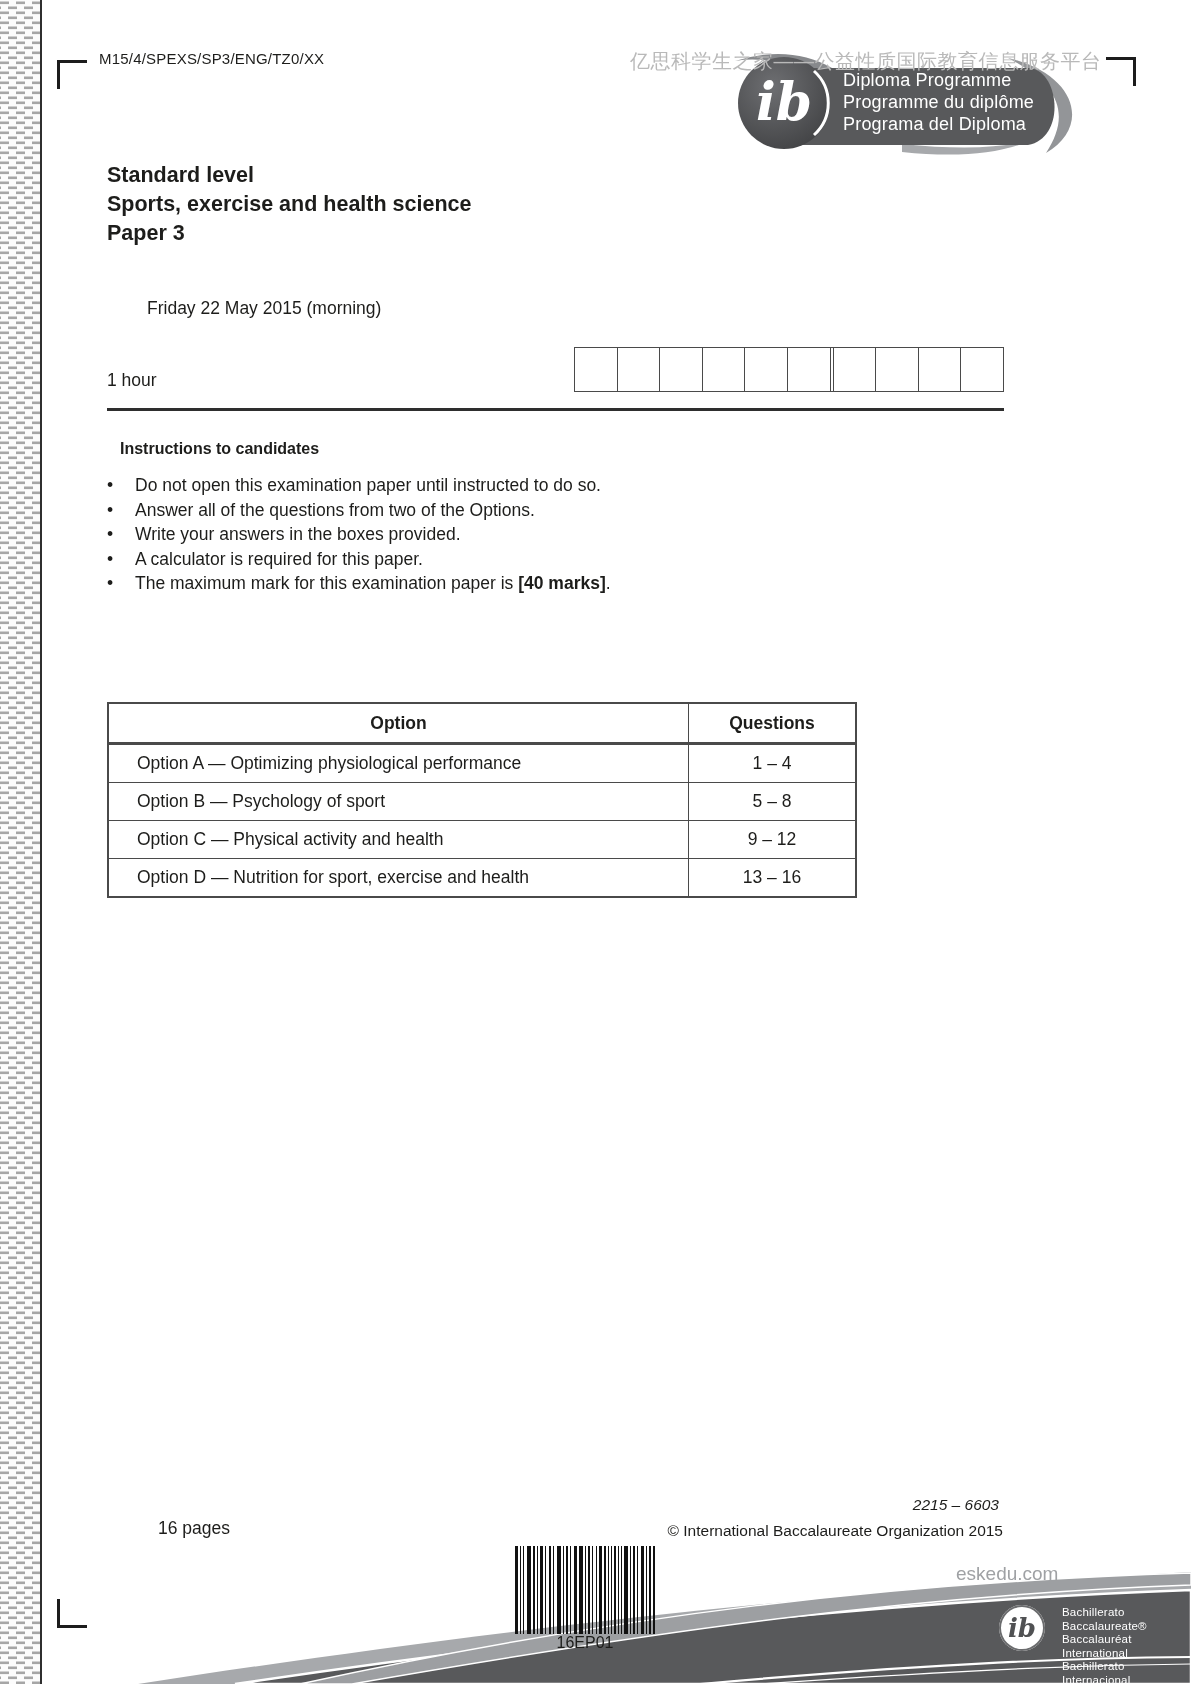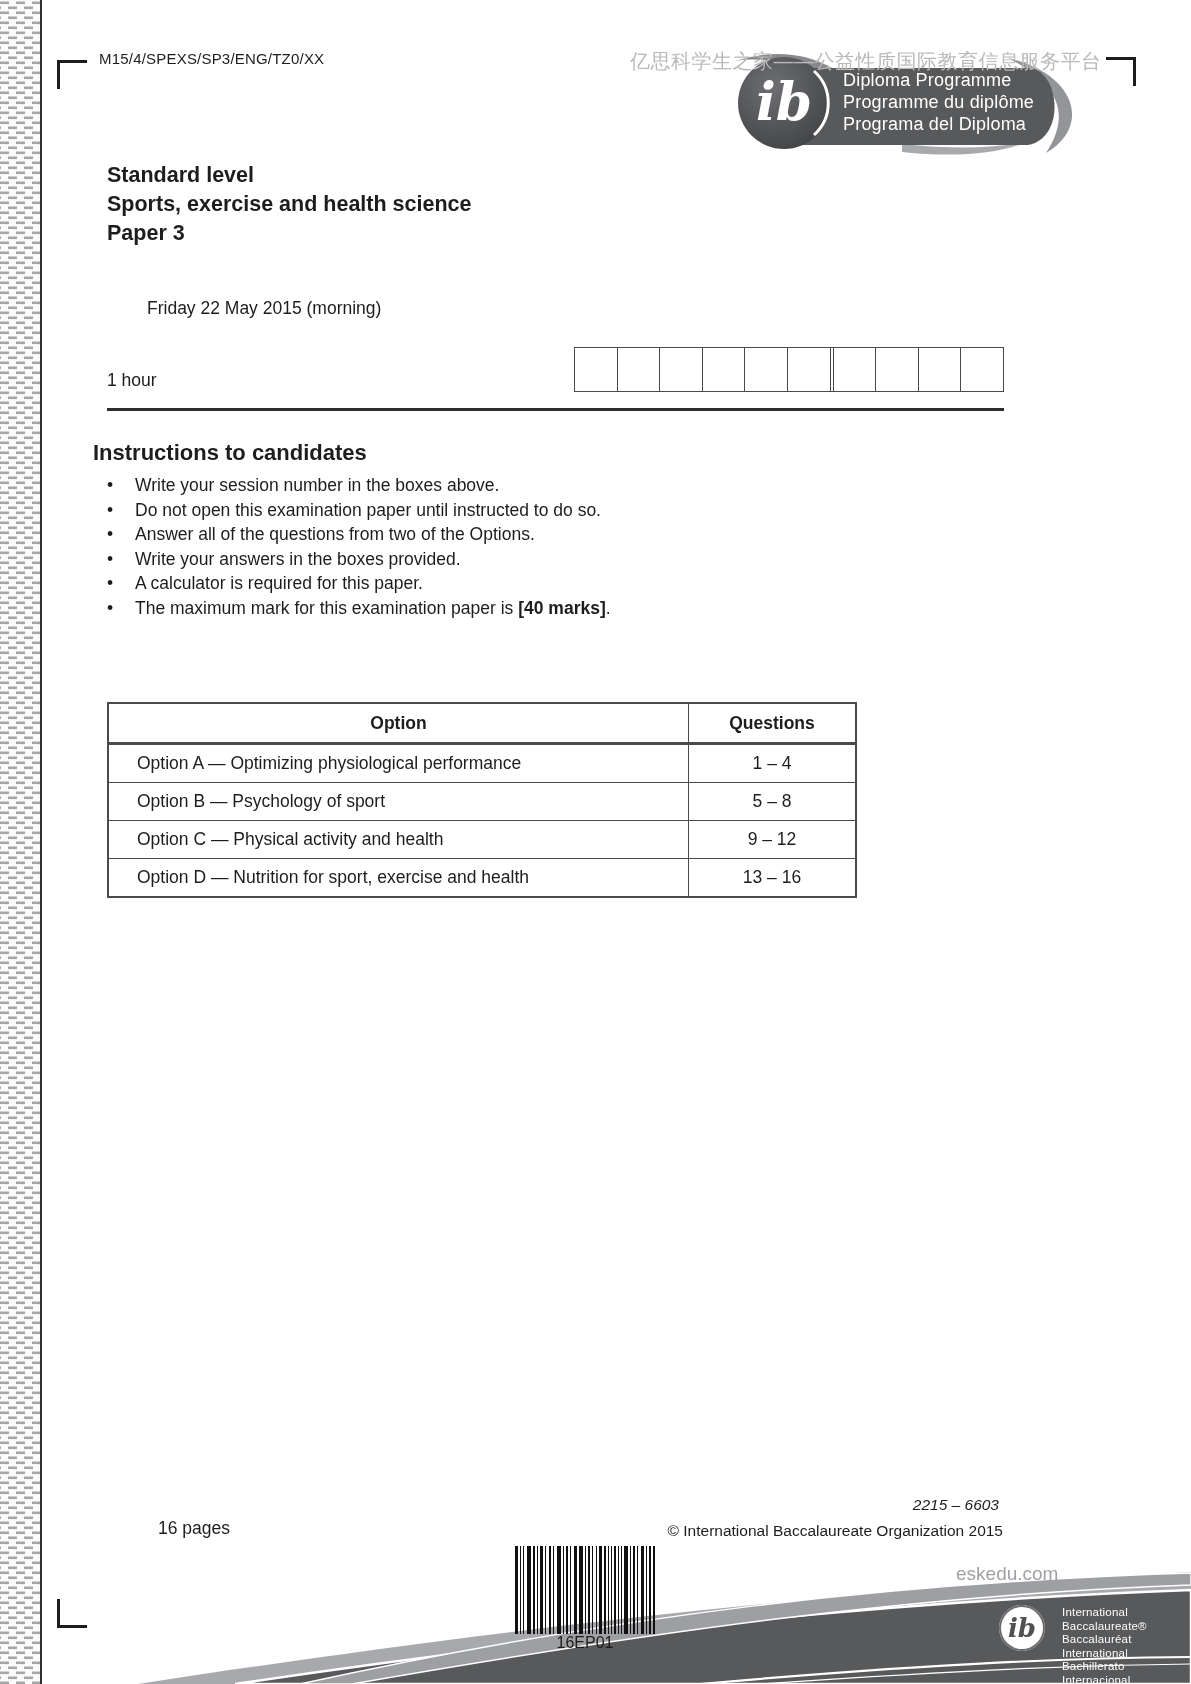--- a/index.html
+++ b/index.html
@@ -32,21 +32,21 @@
 
   #session-label{position:absolute;left:574px;top:323px;width:430px;text-align:center;font-size:17.5px;}
   #session-boxes{position:absolute;left:574px;top:347px;width:430px;height:45px;
                  border:1.5px solid #4a4a4a;box-sizing:border-box;display:flex;background:#fff;}
   .sess-cell{flex:1;border-left:1px solid #4a4a4a;}
   .sess-cell:first-child{border-left:none;}
   .sess-dbl{width:2px;border-left:1px solid #4a4a4a;}
 
   #rule{position:absolute;left:107px;top:408px;width:897px;height:2.5px;background:#2e2e2e;}
 
-  #instr-heading{position:absolute;left:93px;top:440px;font-size:22px;font-weight:bold;text-align:right;}
+  #instr-heading{position:absolute;left:120px;top:440px;font-size:16px;font-weight:bold;text-align:right;}
   #bullets{position:absolute;left:107px;top:476px;width:760px;font-size:17.5px;}
   .bullet{display:flex;margin-bottom:6.5px;line-height:18px;}
   .bullet .dot{width:28px;flex:0 0 28px;}
   .bullet .dot::before{content:"•";}
 
   
   #opt-table{position:absolute;left:107px;top:702px;width:750px;border:2px solid #4a4a4a;
              box-sizing:border-box;font-size:17.5px;}
   .t-row{display:grid;grid-template-columns:579px 1fr;}
   .t-cell{display:flex;align-items:center;box-sizing:border-box;height:38px;}
@@ -149,24 +149,20 @@
     <div class="sess-cell"></div>
     <div class="sess-cell"></div>
     <div class="sess-cell"></div>
   </div>
 
   <div id="rule"></div>
 
   <div id="instr-heading">Instructions to candidates</div>
 
   <div id="bullets">
-    <div class="bullet">
-      <span class="dot"></span>
-      <span class="b-text"><span>Write your session number in the boxes above.</span><b></b><span></span></span>
-    </div>
     <div class="bullet">
       <span class="dot"></span>
       <span class="b-text"><span>Do not open this examination paper until instructed to do so.</span><b></b><span></span></span>
     </div>
     <div class="bullet">
       <span class="dot"></span>
       <span class="b-text"><span>Answer all of the questions from two of the Options.</span><b></b><span></span></span>
     </div>
     <div class="bullet">
       <span class="dot"></span>
@@ -257,18 +253,18 @@
     <path d="M 700 120 C 950 98 1080 94 1191 93" stroke="#ffffff" stroke-width="2.2" fill="none"></path>
     <path d="M 760 120 C 990 104 1100 101 1191 100" stroke="#ffffff" stroke-width="1.2" fill="none"></path>
   </svg>
 
   <div id="eskedu-watermark">eskedu.com</div>
 
   <div id="footer-ib-circle">
     <span>ib</span>
   </div>
   <div id="footer-ib-text">
-    <div>International Baccalaureate®</div>
+    <div>Bachillerato Baccalaureate®</div>
     <div>Baccalauréat International</div>
     <div>Bachillerato Internacional</div>
   </div>
 
 </div>
 
 </body></html>

